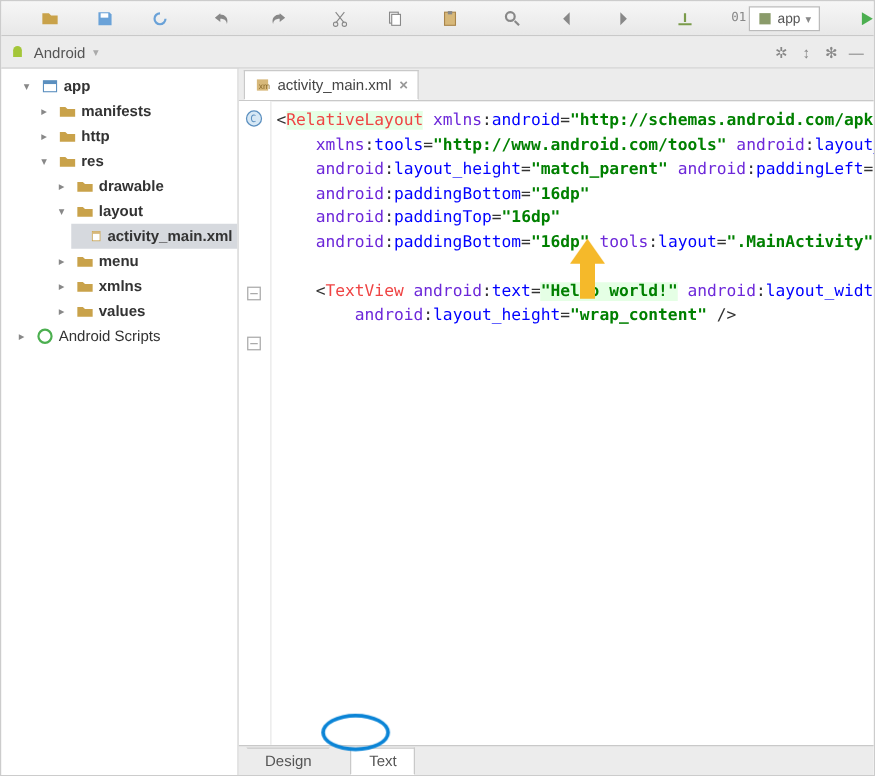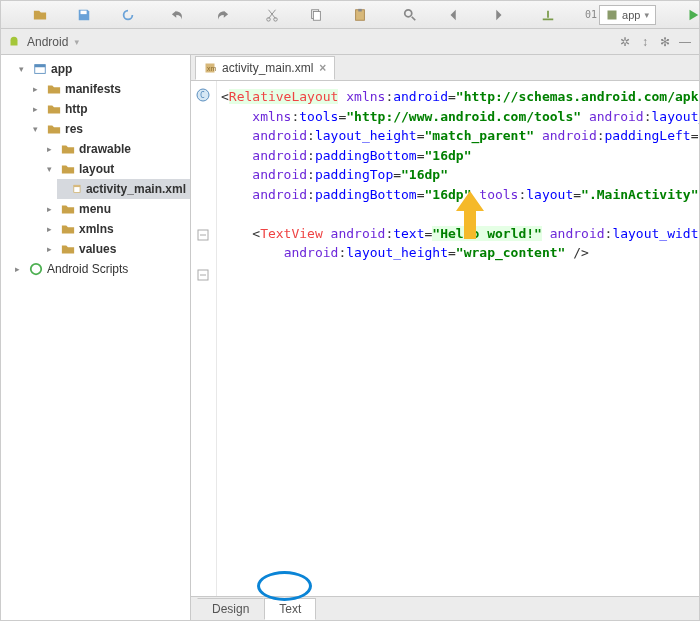--- a/index.html
+++ b/index.html
@@ -81,21 +81,21 @@
 .kw { color:#ef4444; }            
 .ns { color:#6d28d9; }            
 .attr { color:#0000ff; }          
 .val { color:#008000; font-weight:bold; }
 .punct { color:#333; }
 .highlight-green { background:#e5ffe5; }
 .highlight-sel { background:#a6d2ff; }
 
 .bottomtabs {
   height:24px; border-top:1px solid #c9c9c9; background:#ececec;
-  display:flex; align-items:center; padding-left:6px; gap:0;
+  display:flex; align-items:center; padding-left:6px; gap:16px;
 }
 .btab {
   padding:2px 14px; height:22px; display:flex; align-items:center; font-size:12px; color:#555;
   border:1px solid transparent; cursor:pointer;
 }
 .btab.inactive { background:#ececec; border-color:#c9c9c9 transparent transparent transparent;}
 .btab.active { background:#fff; border:1px solid #c9c9c9; border-bottom:1px solid #fff;}
 
 .arrow-annot {
   position:absolute; width:28px; height:48px; pointer-events:none;

